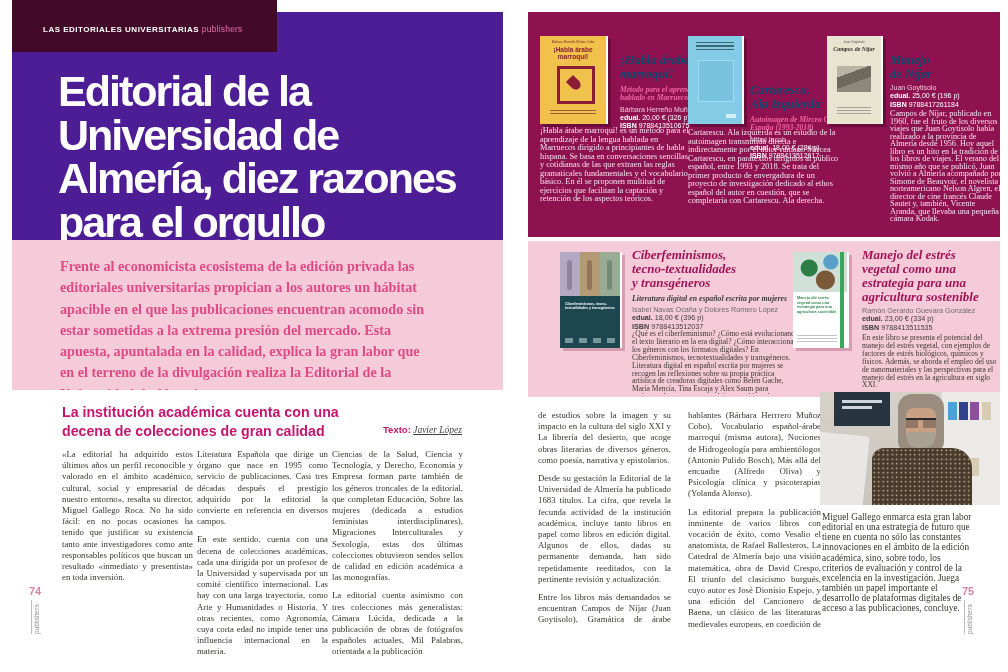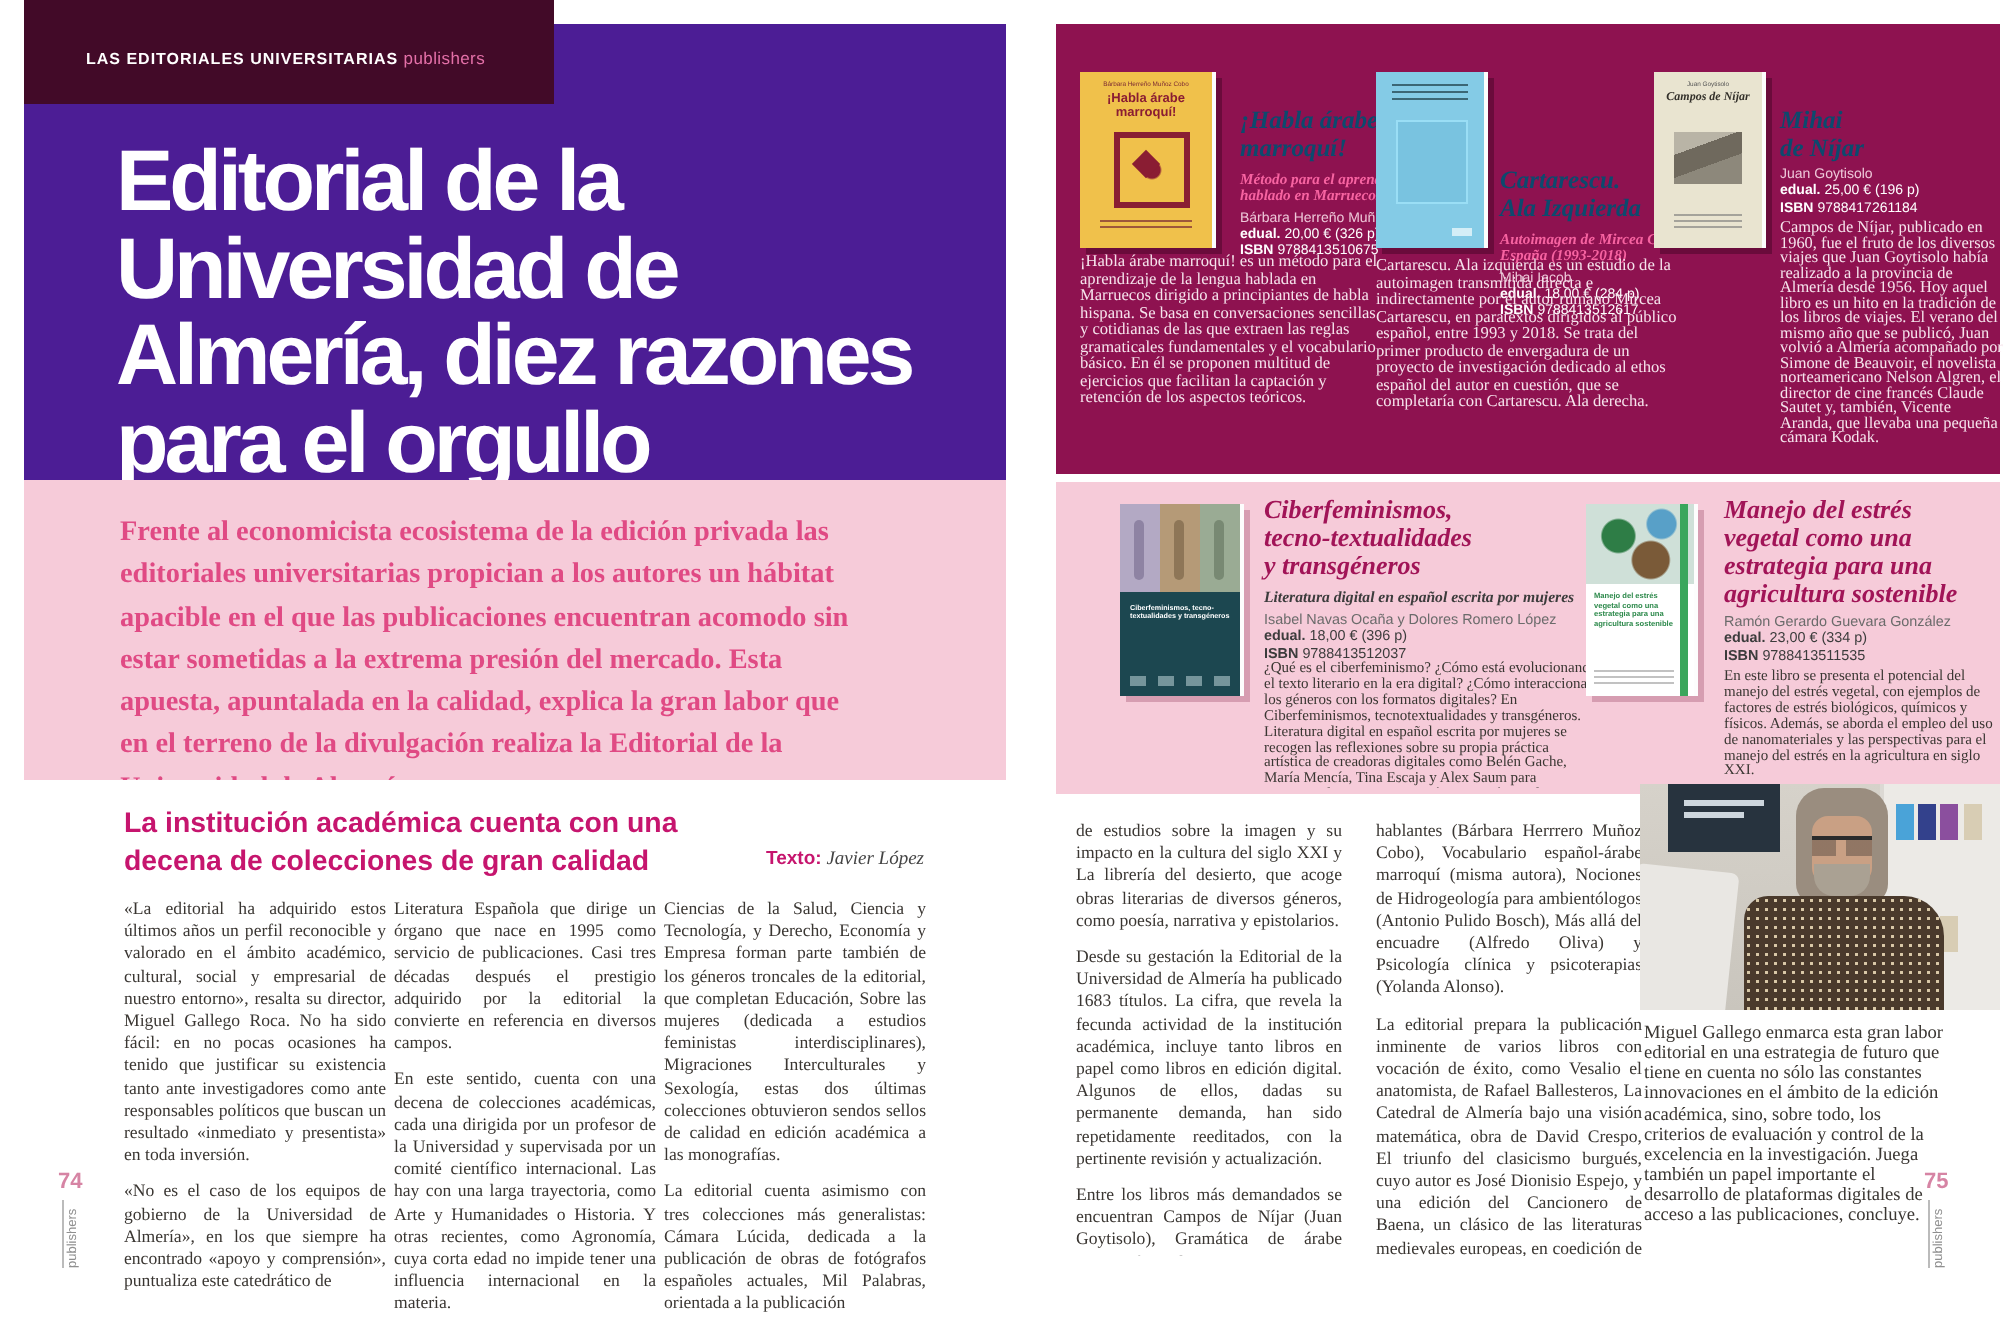--- a/index.html
+++ b/index.html
@@ -19,21 +19,21 @@
   .kicker-accent{color:#e470a8;font-weight:normal;font-size:8.5px;letter-spacing:.2px;}
   .hero-title{position:absolute;left:46px;top:58px;font-family:var(--sans);font-weight:bold;color:#ffffff;
     font-size:43px;line-height:43.5px;letter-spacing:-2px;white-space:nowrap;}
   .intro-box{position:absolute;left:12px;top:240px;width:491px;height:150px;background:#f6cbd9;overflow:hidden;}
   .intro-text{position:absolute;left:48px;top:16px;width:366px;font-family:var(--serif);font-weight:bold;
     font-size:14.2px;line-height:21.3px;color:#e04a84;}
   .article-headline{position:absolute;left:62px;top:403px;font-family:var(--sans);font-weight:bold;
     font-size:14.2px;line-height:19px;color:#c6156e;}
   .byline{position:absolute;left:300px;top:424px;width:162px;text-align:right;font-size:9.5px;white-space:nowrap;}
   .byline-label{font-family:var(--sans);font-weight:bold;color:#c6156e;}
-  .byline-name{font-family:var(--serif);font-style:italic;color:#444;}
+  .byline-name{font-family:var(--serif);font-style:italic;color:#444;text-decoration:underline;}
   .bodycol{position:absolute;width:131px;height:218px;overflow:hidden;font-size:8.8px;line-height:11.2px;
     color:#3a3632;text-align:justify;}
   .bodycol p{margin:0 0 7px 0;}
   .col1{left:62px;top:449px;}
   .col2{left:197px;top:449px;}
   .col3{left:332px;top:449px;}
   .col4{left:538px;top:410px;width:133px;}
   .col5{left:688px;top:410px;width:133px;}
   .pagenum{position:absolute;font-family:var(--sans);font-weight:bold;font-size:11px;color:#d684a4;}
   .pagenum-left{left:29px;top:585px;}
@@ -147,21 +147,20 @@
     <div>La institución académica cuenta con una</div>
     <div>decena de colecciones de gran calidad</div>
   </div>
   <div class="byline">
     <span class="byline-label">Texto:</span>
     <span class="byline-name">Javier López</span>
   </div>
 
   <div class="bodycol col1">
     <p>«La editorial ha adquirido estos últimos años un perfil reconocible y valorado en el ámbito académico, cultural, social y empresarial de nuestro entorno», resalta su director, Miguel Gallego Roca. No ha sido fácil: en no pocas ocasiones ha tenido que justificar su existencia tanto ante investigadores como ante responsables políticos que buscan un resultado «inmediato y presentista» en toda inversión.</p>
-    <p>«No es el caso de los equipos de gobierno de la Universidad de Almería», en los que siempre ha encontrado «apoyo y comprensión», puntualiza este catedrático de</p>
   </div>
   <div class="bodycol col2">
     <p>Literatura Española que dirige un órgano que nace en 1995 como servicio de publicaciones. Casi tres décadas después el prestigio adquirido por la editorial la convierte en referencia en diversos campos.</p>
     <p>En este sentido, cuenta con una decena de colecciones académicas, cada una dirigida por un profesor de la Universidad y supervisada por un comité científico internacional. Las hay con una larga trayectoria, como Arte y Humanidades o Historia. Y otras recientes, como Agronomía, cuya corta edad no impide tener una influencia internacional en la materia.</p>
   </div>
   <div class="bodycol col3">
     <p>Ciencias de la Salud, Ciencia y Tecnología, y Derecho, Economía y Empresa forman parte también de los géneros troncales de la editorial, que completan Educación, Sobre las mujeres (dedicada a estudios feministas interdisciplinares), Migraciones Interculturales y Sexología, estas dos últimas colecciones obtuvieron sendos sellos de calidad en edición académica a las monografías.</p>
     <p>La editorial cuenta asimismo con tres colecciones más generalistas: Cámara Lúcida, dedicada a la publicación de obras de fotógrafos españoles actuales, Mil Palabras, orientada a la publicación</p>
   </div>
 
@@ -221,21 +220,21 @@
 
   <div class="cover cv3">
     <div class="cv3-author">Juan Goytisolo</div>
     <div class="cv3-title">Campos de Níjar</div>
     <div class="cv3-photo"></div>
     <div class="cv3-foot"></div>
   </div>
 
   <div style="position:absolute;left:890px;top:54px;width:108px;">
     <div class="bk-title">
-      <div>Mihai</div>
+      <div>Manejo</div>
       <div>de Níjar</div>
     </div>
     <div class="bk-author">Juan Goytisolo</div>
     <div class="bk-meta">
       <b>edual.</b>
       <span>25,00 € (196 p)</span>
     </div>
     <div class="bk-meta">
       <b>ISBN</b>
       <span>9788417261184</span>

